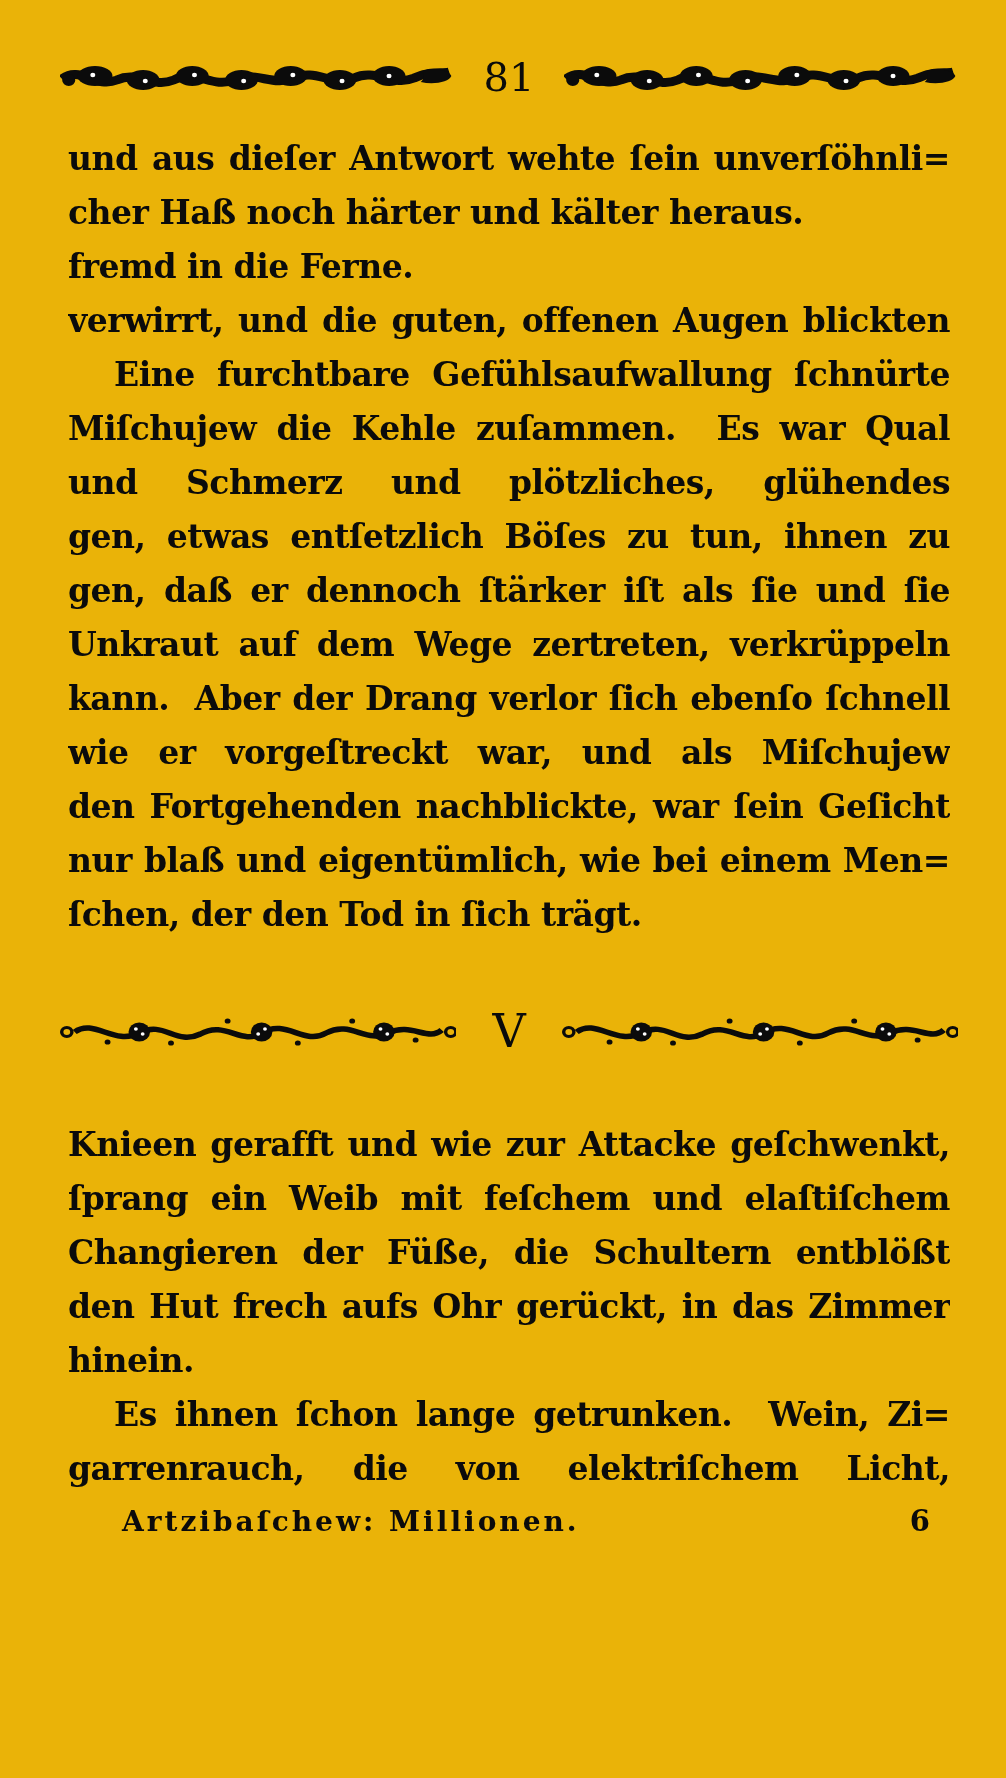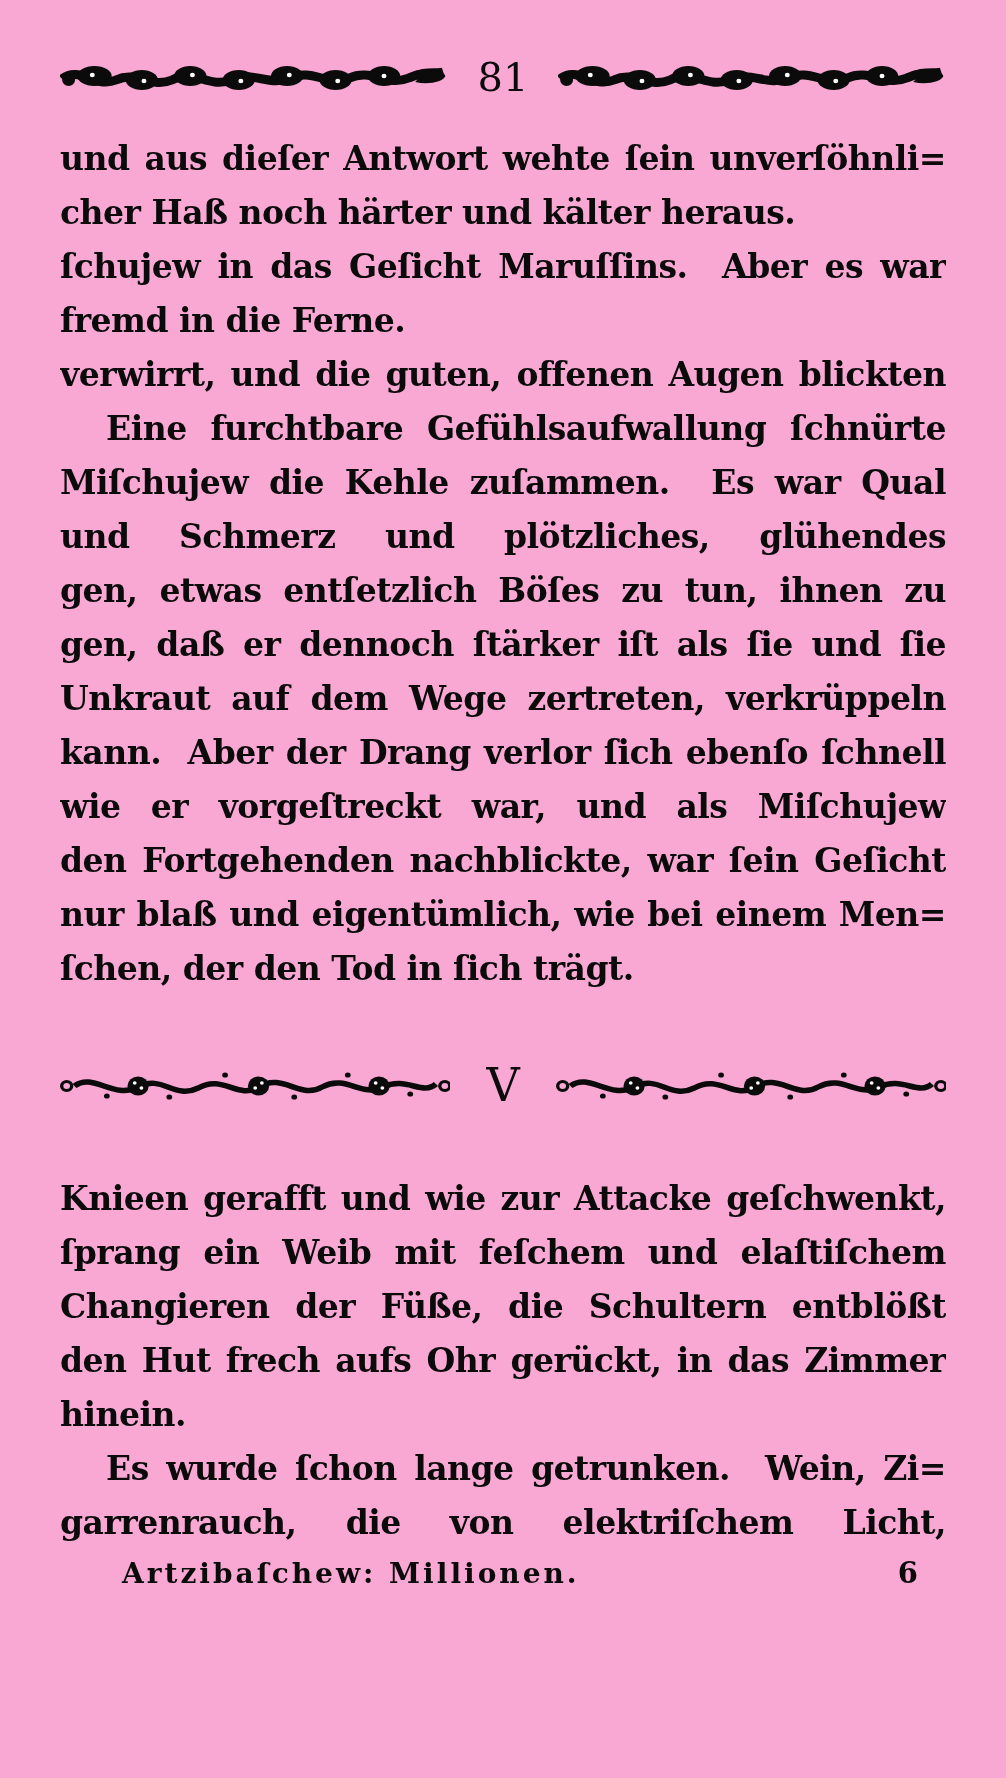--- a/index.html
+++ b/index.html
@@ -1,26 +1,26 @@
 <!DOCTYPE html>
 <html><head>
 <meta charset="utf-8">
 <style>
   html,body{margin:0;padding:0;background:#e8e8e8;}
   .page{
-    width:1006px;height:1778px;background:#f9a8d4;color:#0b0b0b;
+    width:1006px;height:1778px;background:#eab308;color:#0b0b0b;
     font-family:"DejaVu Serif", serif;
     position:relative;box-sizing:border-box;
-    padding:54px 60px 0 60px;margin:0 auto;overflow:hidden;
+    padding:54px 48px 0 60px;margin:0 auto;overflow:hidden;
   }
   .pagehead{display:flex;align-items:center;gap:26px;height:46px;margin-bottom:32px;}
   .pagenum{font-size:40px;line-height:1;flex:0 0 auto;padding:0 4px;}
   .orn{flex:1 1 0;height:36px;min-width:0;}
   .orn svg{width:100%;height:100%;display:block;}
-  .textblock{margin:0;}
+  .textblock{margin:8px;}
   .line{
     font-size:33px;font-weight:bold;letter-spacing:-0.5px;
     line-height:54px;height:54px;overflow:hidden;
     text-align:justify;text-align-last:justify;white-space:pre-wrap;
   }
   .line.end{text-align-last:left;}
   .line.indent{padding-left:46px;}
   .sectionhead{display:flex;align-items:center;gap:30px;height:50px;margin:64px 0 62px;}
   .secnum{font-size:46px;line-height:1;flex:0 0 auto;padding:0 6px;}
   .sectionhead .orn{height:30px;}
@@ -87,21 +87,20 @@
     <span class="orn">
       <svg viewBox="0 0 360 36" preserveAspectRatio="none">
           <use href="#orn-dense"></use>
         </svg>
     </span>
   </div>
 
   <div class="textblock">
     <div class="line">und aus dieſer Antwort wehte ſein unverſöhnli=</div>
     <div class="line end">cher Haß noch härter und kälter heraus.</div>
-    <div class="line">ſchujew in das Geſicht Maruſſins.  Aber es war</div>
     <div class="line end">fremd in die Ferne.</div>
     <div class="line">verwirrt, und die guten, offenen Augen blickten</div>
     <div class="line indent">Eine furchtbare Gefühlsaufwallung ſchnürte</div>
     <div class="line">Miſchujew die Kehle zuſammen.  Es war Qual</div>
     <div class="line">und Schmerz und plötzliches, glühendes Verlan=</div>
     <div class="line">gen, etwas entſetzlich Böſes zu tun, ihnen zu zei=</div>
     <div class="line">gen, daß er dennoch ſtärker iſt als ſie und ſie wie</div>
     <div class="line">Unkraut auf dem Wege zertreten, verkrüppeln</div>
     <div class="line">kann.  Aber der Drang verlor ſich ebenſo ſchnell</div>
     <div class="line">wie er vorgeſtreckt war, und als Miſchujew</div>
@@ -123,21 +122,21 @@
         </svg>
     </span>
   </div>
 
   <div class="textblock">
     <div class="line">Knieen gerafft und wie zur Attacke geſchwenkt,</div>
     <div class="line">ſprang ein Weib mit feſchem und elaſtiſchem</div>
     <div class="line">Changieren der Füße, die Schultern entblößt und</div>
     <div class="line">den Hut frech aufs Ohr gerückt, in das Zimmer</div>
     <div class="line end">hinein.</div>
-    <div class="line indent">Es wurde ſchon lange getrunken.  Wein, Zi=</div>
+    <div class="line indent">Es ihnen ſchon lange getrunken.  Wein, Zi=</div>
     <div class="line">garrenrauch, die von elektriſchem Licht, Ausdün=</div>
   </div>
 
   <div class="pagefoot">
     <span class="foot-title">Artzibaſchew: Millionen.</span>
     <span class="foot-num">6</span>
   </div>
 
 </div>
 

